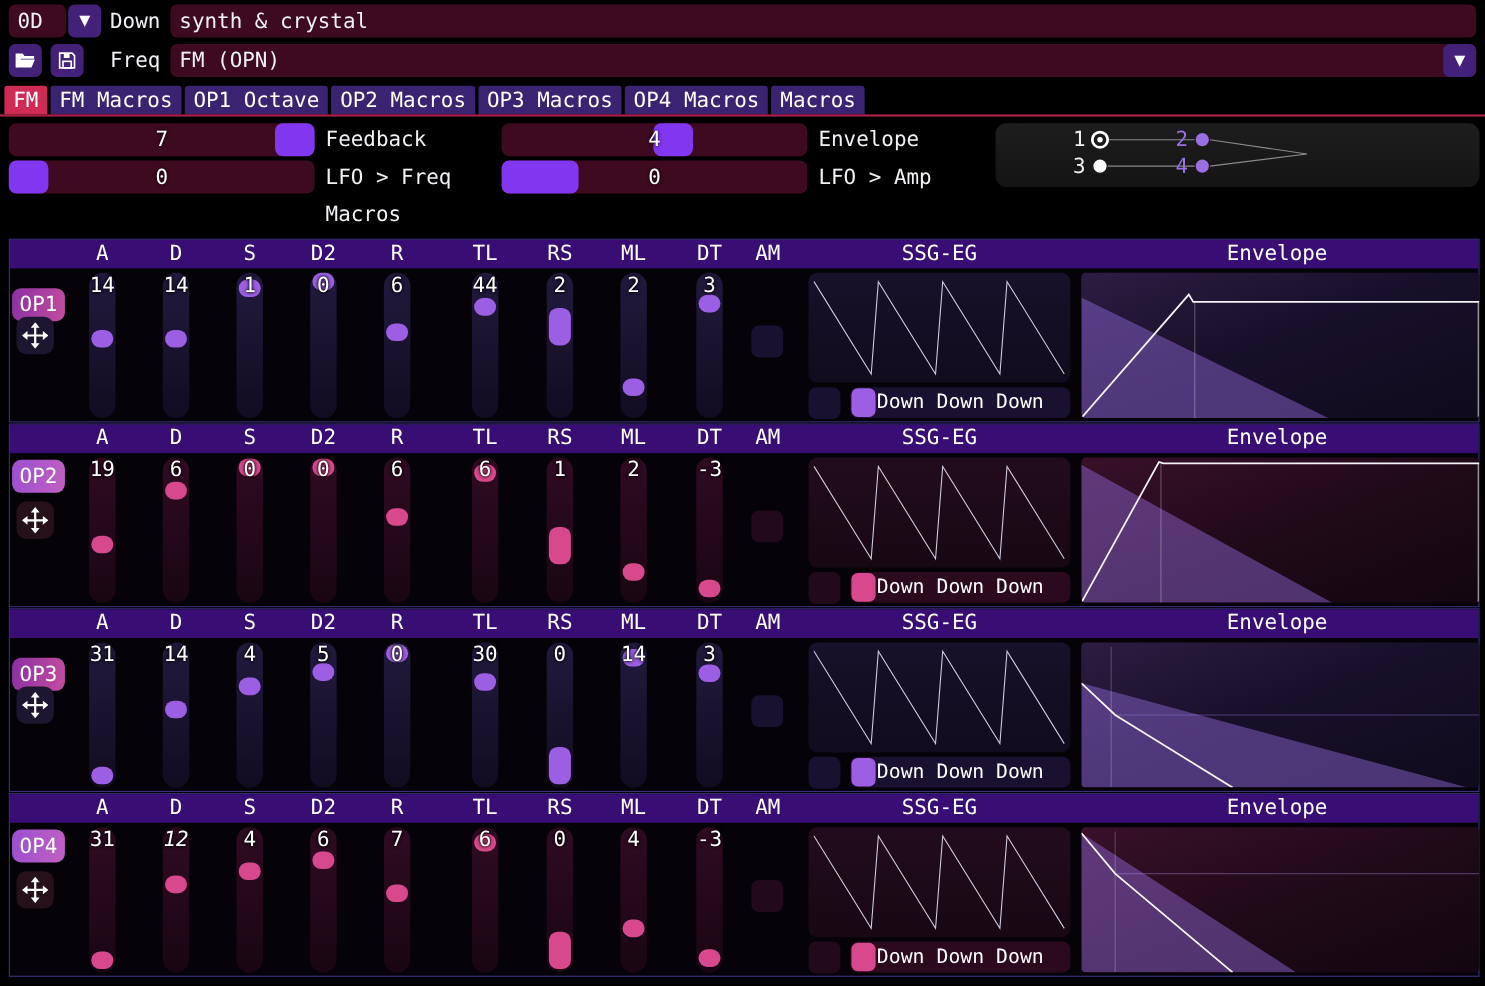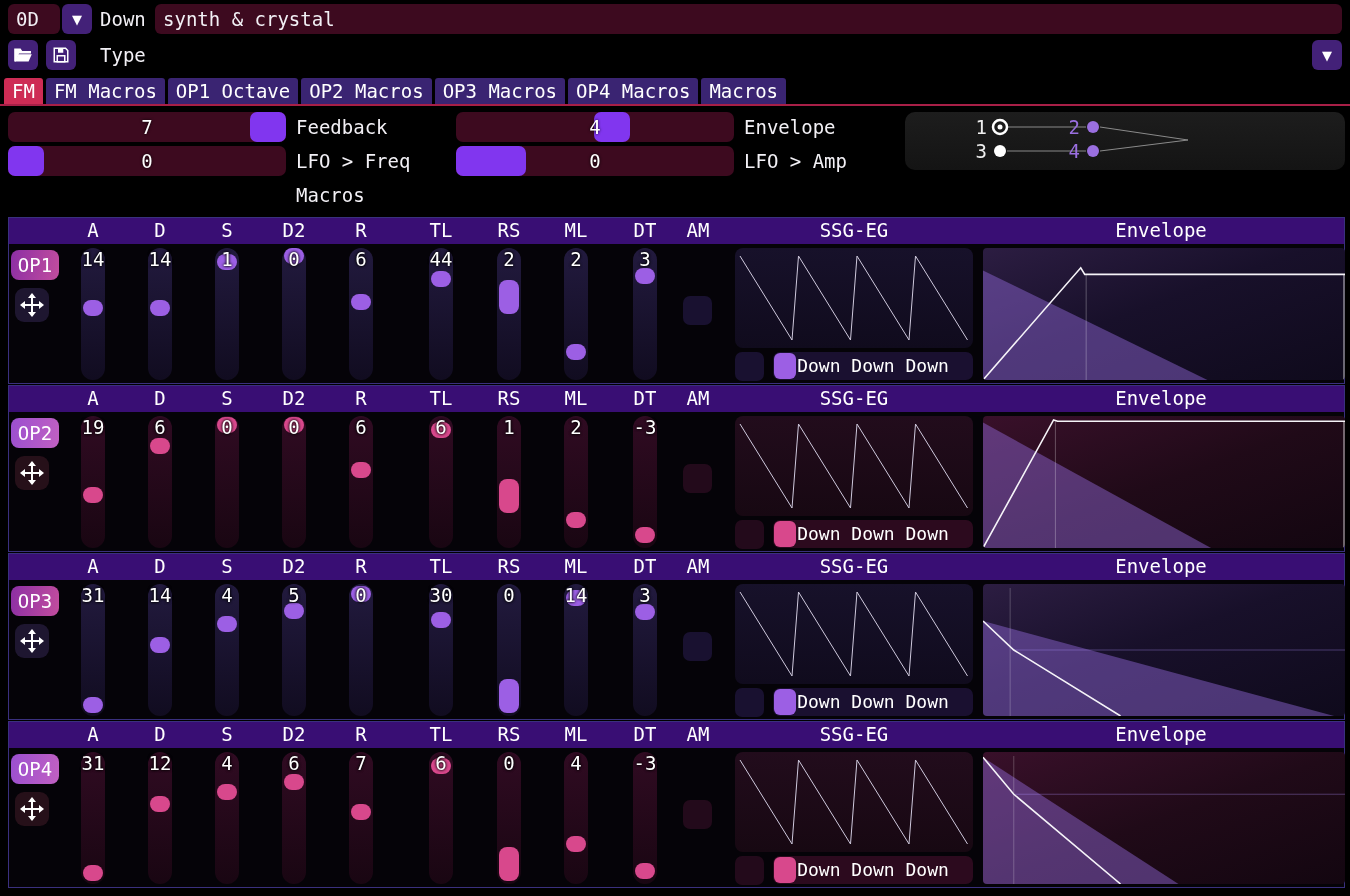--- a/index.html
+++ b/index.html
@@ -37,21 +37,21 @@
 
   
   .op-section { position:absolute; left:8px; width:1337px; height:167px;
                 border:1px solid #3a307e; background:#050308; }
   .op-header { position:absolute; left:0; top:0; width:100%; height:26px; background:#390e74; }
   .op-header span { position:absolute; top:1px; transform:translateX(-50%); font-size:19px; color:#fff; }
   .op-content { position:absolute; left:0; top:26px; width:100%; height:140px; }
 
   .op-badge { position:absolute; left:2px; top:6px; width:48px; height:30px; border-radius:8px;
               font-size:19px; color:#fff; display:flex; align-items:center; justify-content:center; }
-  .theme-purple .op-badge { background:linear-gradient(100deg,#8c2fa4,#c24d9e); }
+  .theme-purple .op-badge { background:linear-gradient(100deg,#8c2fa4,#c24d9e);margin-top:12px; }
   .theme-pink   .op-badge { background:linear-gradient(100deg,#9b4fd0,#c160c2); }
   .op-move { position:absolute; left:6px; top:44px; width:34px; height:34px; border-radius:9px;
              display:flex; align-items:center; justify-content:center; }
   .theme-purple .op-move { background:#1e1630; }
   .theme-pink   .op-move { background:#261019; }
 
   .vtrack { position:absolute; width:24px; border-radius:12px; top:4px; height:132px; }
   .theme-purple .vtrack { background:linear-gradient(180deg,#221a3e,#110c20); }
   .theme-pink   .vtrack { background:linear-gradient(180deg,#300b22,#190612); }
   .vknob { position:absolute; width:20px; border-radius:8px; }
@@ -103,21 +103,22 @@
   </div>
   <div class="pbtn" style="left:46px;top:40px;">
     <span>
       <svg width="18" height="18" viewBox="0 0 24 24">
           <path d="M3 3h15l3 3v15H3z" fill="none" stroke="#fff" stroke-width="2"></path>
           <rect x="8" y="3" width="7" height="6" fill="#fff"></rect>
           <rect x="7" y="13" width="10" height="8" fill="none" stroke="#fff" stroke-width="2"></rect>
         </svg>
     </span>
   </div>
-  <div class="lbl" style="left:100px;top:40px;">Type</div>
+  <div class="lbl" style="left:100px;top:40px;">Freq</div>
+  <div class="mfield" style="left:155px;top:40px;width:1187px;">FM (OPN)</div>
   <div class="pbtn" style="left:1312px;top:40px;">
     <span class="arrow-down">▼</span>
   </div>
 
   <div id="tabbar">
       <div class="tab active">FM</div>
       <div class="tab">FM Macros</div>
       <div class="tab">OP1 Octave</div>
       <div class="tab">OP2 Macros</div>
       <div class="tab">OP3 Macros</div>
@@ -438,21 +439,21 @@
               <path d="M24 12l-5-4v8z" fill="#fff"></path>
             </svg>
           </div>
           <div class="vtrack" style="left: 72px;">
             <div class="vknob" style="height: 16px; left: 2px; top: 113px;"></div>
           </div>
           <div class="vval" style="left: 84px;">31</div>
           <div class="vtrack" style="left: 139px;">
             <div class="vknob" style="height: 16px; left: 2px; top: 44px;"></div>
           </div>
-          <div class="vval" style="left: 151px;">12</div>
+          <div class="vval" style="left: 151px; font-style: italic;">12</div>
           <div class="vtrack" style="left: 206px;">
             <div class="vknob" style="height: 16px; left: 2px; top: 32px;"></div>
           </div>
           <div class="vval" style="left: 218px;">4</div>
           <div class="vtrack" style="left: 273px;">
             <div class="vknob" style="height: 16px; left: 2px; top: 22px;"></div>
           </div>
           <div class="vval" style="left: 285px;">6</div>
           <div class="vtrack" style="left: 340px;">
             <div class="vknob" style="height: 16px; left: 2px; top: 52px;"></div>

